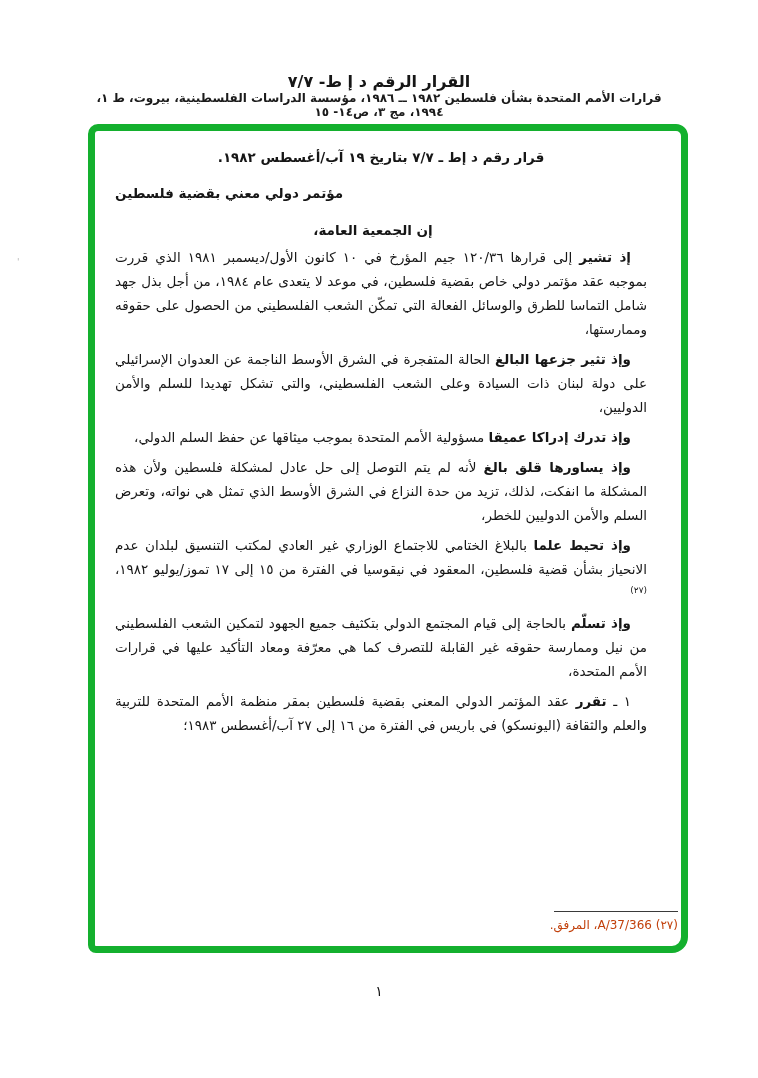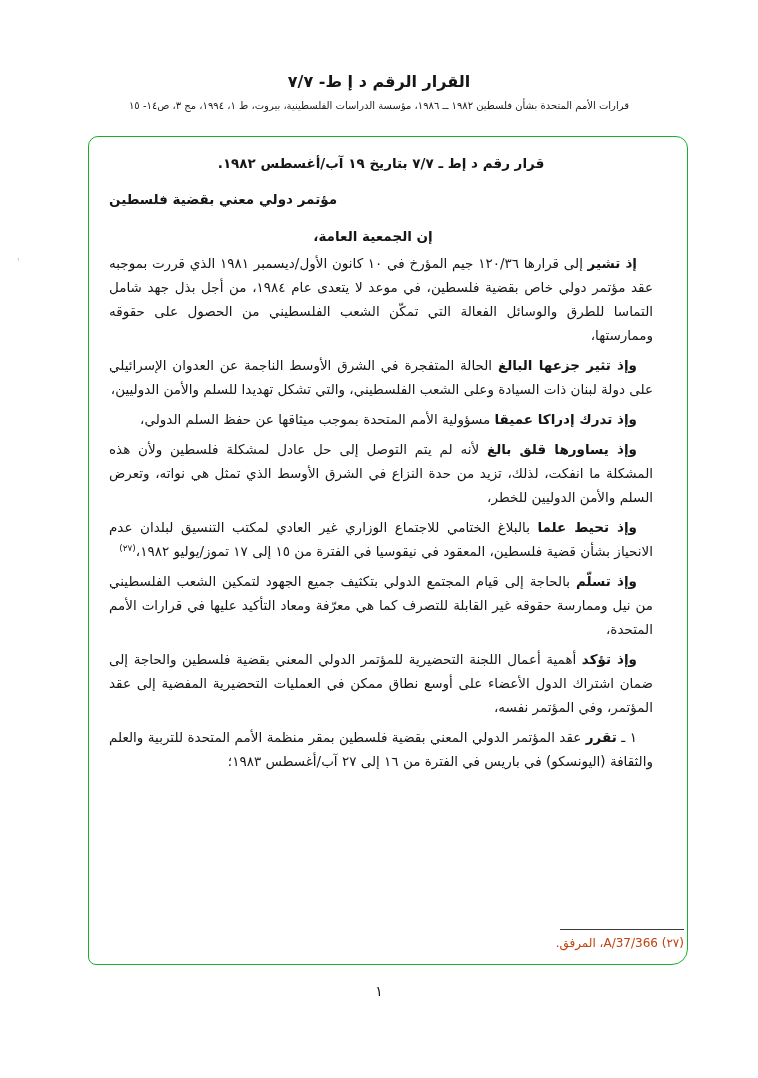--- a/index.html
+++ b/index.html
@@ -5,26 +5,26 @@
   html,body{margin:0;padding:0;}
   body{
     width:758px;height:1078px;background:#ffffff;
     font-family:"DejaVu Sans",sans-serif;color:#161616;
   }
   .page{position:relative;width:740px;height:1078px;background:#fff;overflow:hidden;}
 
   
   .doc-header{position:absolute;top:72px;left:79px;width:600px;text-align:center;direction:rtl;}
   .doc-title{font-size:16px;font-weight:bold;letter-spacing:0;}
-  .doc-source{margin-top:9px;font-size:10px;font-weight:normal;color:#1b1b1b;}
+  .doc-source{font-size:12px;font-weight:bold;color:#1b1b1b;}
 
   
   .green-box{
-    position:absolute;left:88px;top:136px;width:600px;height:829px;
-    box-sizing:border-box;border:1px solid #f97316;
+    position:absolute;left:88px;top:124px;width:600px;height:829px;
+    box-sizing:border-box;border:7px solid #f97316;
     border-radius:10px 12px 16px 8px;background:transparent;
   }
   .box-inner{
     position:absolute;top:10px;right:34px;left:20px;bottom:58px;
     direction:rtl;text-align:justify;
     font-size:13.5px;line-height:24px;overflow:hidden;
   }
   .res-heading{font-weight:bold;text-align:center;margin:4px 0 12px;}
   .res-subject{font-weight:bold;text-align:left;margin:8px 0 13px;}
   .res-opening{font-weight:bold;text-align:center;text-indent:16px;margin:0 0 3px;}
@@ -58,21 +58,20 @@
       <div class="res-heading">قرار رقم د إط ـ ٧/٧ بتاريخ ١٩ آب/أغسطس ١٩٨٢.</div>
       <div class="res-subject">مؤتمر دولي معني بقضية فلسطين</div>
       <div class="res-opening">إن الجمعية العامة،</div>
       <div id="paragraphs">
           <p class="para"><span class="lead">إذ تشير</span> إلى قرارها ١٢٠/٣٦ جيم المؤرخ في ١٠ كانون الأول/ديسمبر ١٩٨١ الذي قررت بموجبه عقد مؤتمر دولي خاص بقضية فلسطين، في موعد لا يتعدى عام ١٩٨٤، من أجل بذل جهد شامل التماسا للطرق والوسائل الفعالة التي تمكّن الشعب الفلسطيني من الحصول على حقوقه وممارستها،</p>
           <p class="para"><span class="lead">وإذ تثير جزعها البالغ</span> الحالة المتفجرة في الشرق الأوسط الناجمة عن العدوان الإسرائيلي على دولة لبنان ذات السيادة وعلى الشعب الفلسطيني، والتي تشكل تهديدا للسلم والأمن الدوليين،</p>
           <p class="para"><span class="lead">وإذ تدرك إدراكا عميقا</span> مسؤولية الأمم المتحدة بموجب ميثاقها عن حفظ السلم الدولي،</p>
           <p class="para"><span class="lead">وإذ يساورها قلق بالغ</span> لأنه لم يتم التوصل إلى حل عادل لمشكلة فلسطين ولأن هذه المشكلة ما انفكت، لذلك، تزيد من حدة النزاع في الشرق الأوسط الذي تمثل هي نواته، وتعرض السلم والأمن الدوليين للخطر،</p>
           <p class="para"><span class="lead">وإذ تحيط علما</span> بالبلاغ الختامي للاجتماع الوزاري غير العادي لمكتب التنسيق لبلدان عدم الانحياز بشأن قضية فلسطين، المعقود في نيقوسيا في الفترة من ١٥ إلى ١٧ تموز/يوليو ١٩٨٢،<sup>(٢٧)</sup></p>
           <p class="para"><span class="lead">وإذ تسلّم</span> بالحاجة إلى قيام المجتمع الدولي بتكثيف جميع الجهود لتمكين الشعب الفلسطيني من نيل وممارسة حقوقه غير القابلة للتصرف كما هي معرّفة ومعاد التأكيد عليها في قرارات الأمم المتحدة،</p>
-          <p class="para"><span class="lead">وإذ تؤكد</span> أهمية أعمال اللجنة التحضيرية للمؤتمر الدولي المعني بقضية فلسطين والحاجة إلى ضمان اشتراك الدول الأعضاء على أوسع نطاق ممكن في العمليات التحضيرية المفضية إلى عقد المؤتمر، وفي المؤتمر نفسه،</p>
           <p class="para"><span>١ ـ </span><span class="lead">تقرر</span> عقد المؤتمر الدولي المعني بقضية فلسطين بمقر منظمة الأمم المتحدة للتربية والعلم والثقافة (اليونسكو) في باريس في الفترة من ١٦ إلى ٢٧ آب/أغسطس ١٩٨٣؛</p>
         </div>
     </div>
 
     <div class="footnote">
       <div class="footnote-rule"></div>
       <div class="footnote-text">
         <span>(٢٧)</span>
         <span class="latin" dir="ltr">A/37/366</span><span>، المرفق.</span>
       </div>

